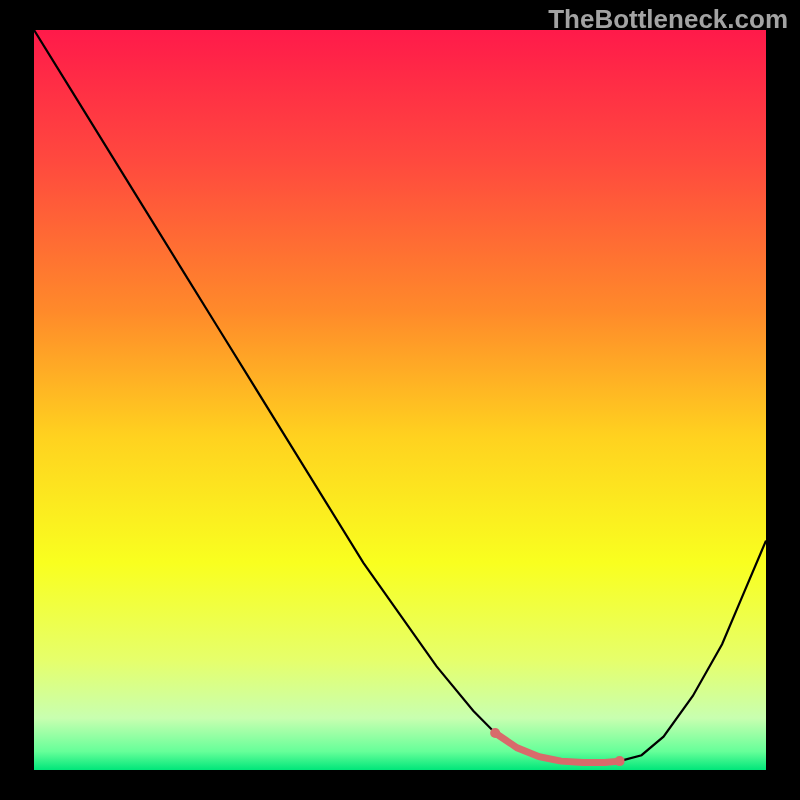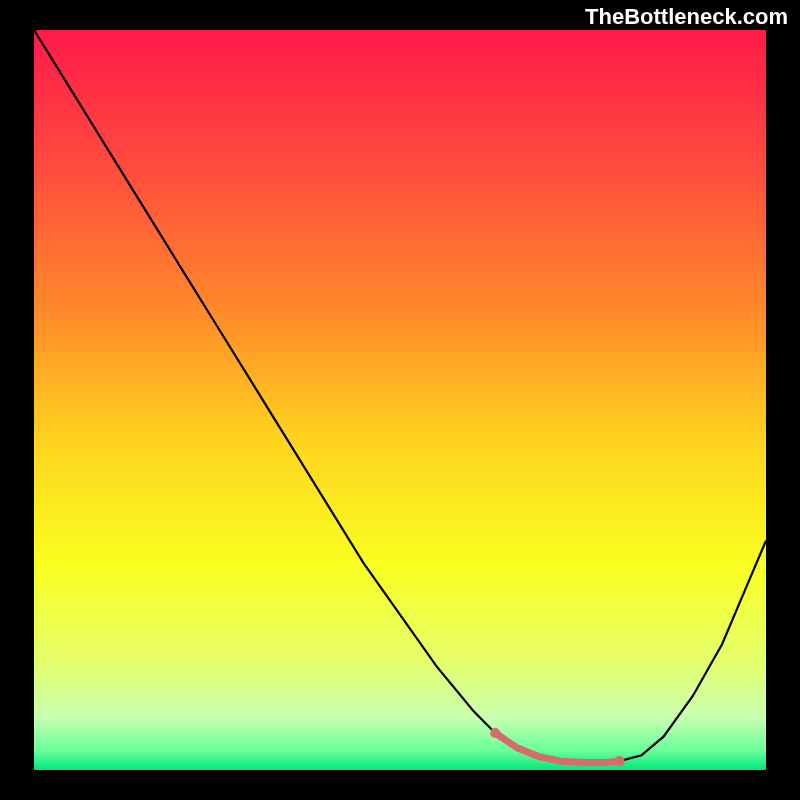--- a/index.html
+++ b/index.html
@@ -14,22 +14,22 @@
   .container {
     position: relative;
     width: 800px;
     height: 800px;
     background: #000;
   }
   .watermark {
     position: absolute;
     top: 4px;
     right: 12px;
-    color: #ffffff;
-    font-size: 22px;
+    color: #a3a3a3;
+    font-size: 26px;
     font-weight: bold;
     z-index: 10;
   }
   .plot-area {
     position: absolute;
     left: 34px;
     top: 30px;
     width: 732px;
     height: 740px;
   }

